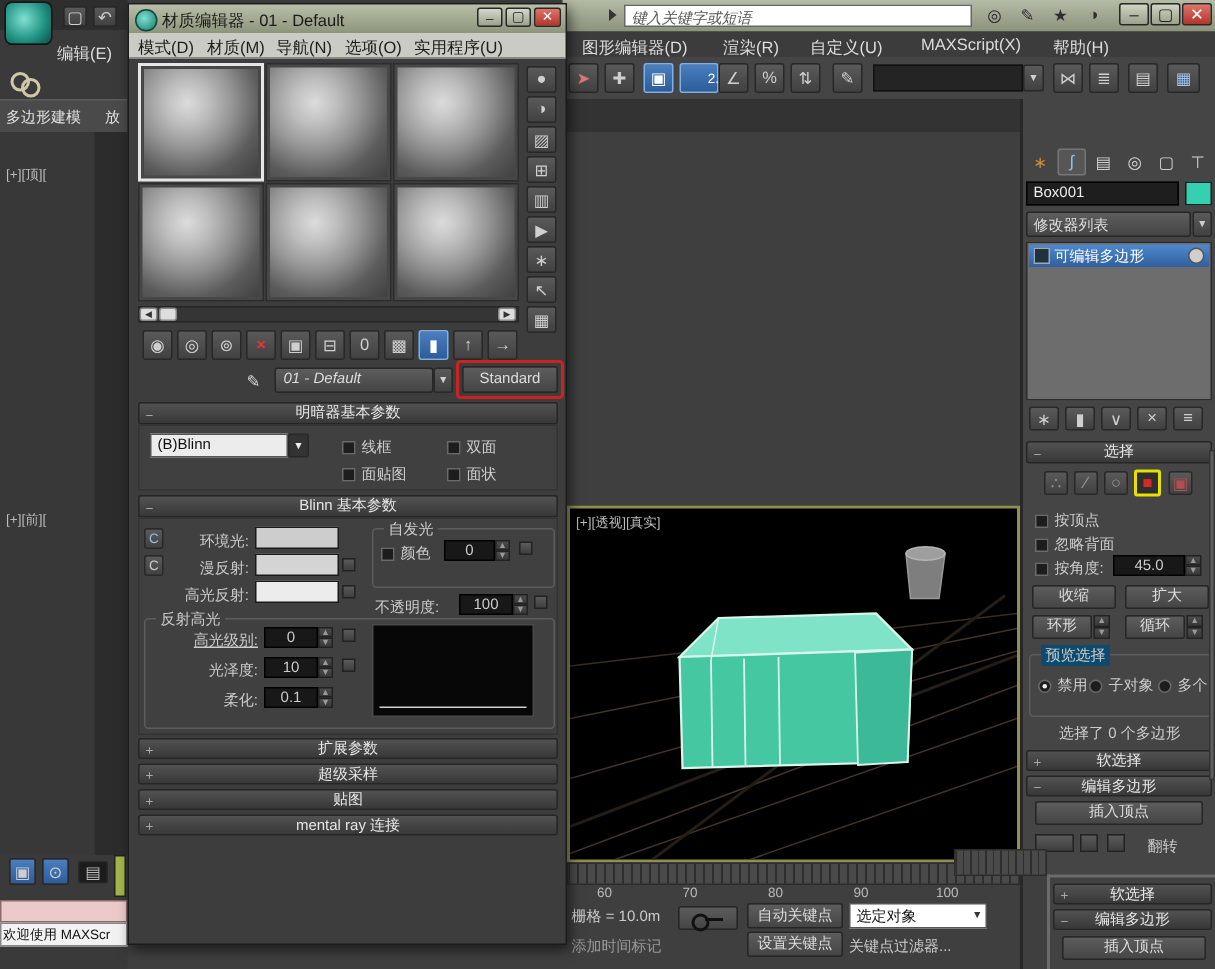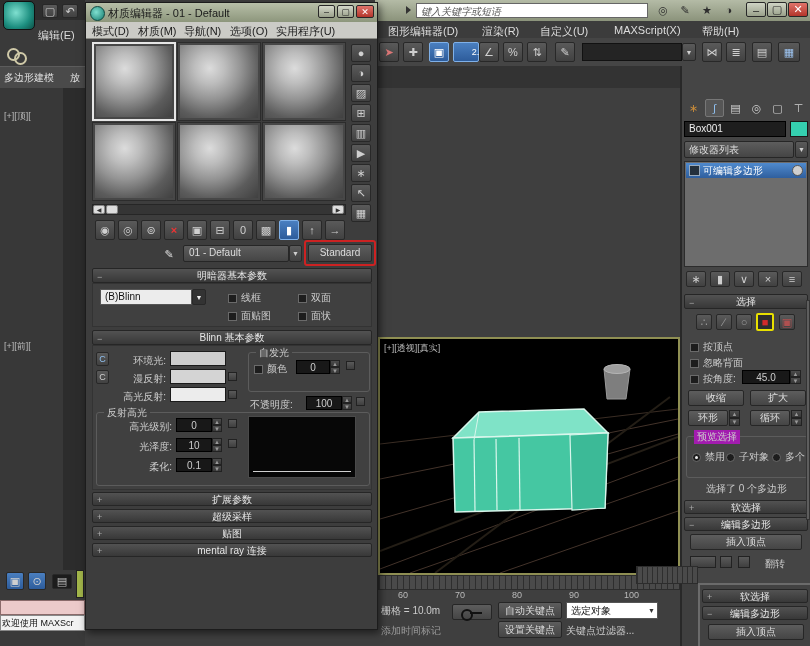--- a/index.html
+++ b/index.html
@@ -202,21 +202,21 @@
   <div class="abs btn" style="left:750px;top:390px;width:56px;height:16px;line-height:14px;font-size:10px;">扩大</div>
 
   <div class="abs btn" style="left:688px;top:410px;width:40px;height:16px;line-height:14px;font-size:10px;">环形</div>
   <div class="abs ud" style="left:729px;top:410px;width:11px;height:8px;">▲</div>
   <div class="abs ud" style="left:729px;top:418px;width:11px;height:8px;">▼</div>
   <div class="abs btn" style="left:750px;top:410px;width:40px;height:16px;line-height:14px;font-size:10px;">循环</div>
   <div class="abs ud" style="left:791px;top:410px;width:11px;height:8px;">▲</div>
   <div class="abs ud" style="left:791px;top:418px;width:11px;height:8px;">▼</div>
 
   <div class="abs" style="left:686px;top:436px;width:120px;height:40px;border:1px solid #5c5c5c;border-radius:3px;"></div>
-  <div class="abs lbl10" style="left:694px;top:430px;background:#a21caf;padding:0 3px;">预览选择</div>
+  <div class="abs lbl10" style="left:694px;top:430px;background:#0c4a6e;padding:0 3px;">预览选择</div>
   <div class="abs lbl10" style="left:692px;top:450px;"><span class="radio on"></span><span>禁用</span></div>
   <div class="abs lbl10" style="left:726px;top:450px;"><span class="radio"></span><span>子对象</span></div>
   <div class="abs lbl10" style="left:772px;top:450px;"><span class="radio"></span><span>多个</span></div>
   <div class="abs lbl10" style="left:706px;top:482px;">选择了 0 个多边形</div>
 
   <div class="abs roll" style="left:684px;top:500px;width:124px;height:14px;line-height:13px;">
     <span class="pm">+</span><span>软选择</span>
   </div>
   <div class="abs roll" style="left:684px;top:517px;width:124px;height:14px;line-height:13px;">
     <span class="pm">−</span><span>编辑多边形</span>
@@ -294,21 +294,21 @@
   <div class="abs ico" style="left:187px;top:220px;width:20px;height:20px;">▣</div>
   <div class="abs ico" style="left:210px;top:220px;width:20px;height:20px;">⊟</div>
   <div class="abs ico" style="left:233px;top:220px;width:20px;height:20px;">0</div>
   <div class="abs ico" style="left:256px;top:220px;width:20px;height:20px;">▩</div>
   <div class="abs ico blue" style="left:279px;top:220px;width:20px;height:20px;">▮</div>
   <div class="abs ico" style="left:302px;top:220px;width:20px;height:20px;">↑</div>
   <div class="abs ico" style="left:325px;top:220px;width:20px;height:20px;">→</div>
 
   <div class="abs ico" style="left:160px;top:246px;width:18px;height:17px;background:transparent;border:none;color:#ddd;">✎</div>
   <div class="abs btn" style="left:183px;top:245px;width:106px;height:17px;text-align:left;">
-    <span style="display:block;margin:1px 0 0 5px;font-size:10px;">01 - Default</span>
+    <span style="display:block;margin:1px 0 0 5px;font-size:10px;font-style:italic;">01 - Default</span>
   </div>
   <div class="abs ico" style="left:289px;top:245px;width:13px;height:17px;font-size:7px;">▼</div>
   <div class="abs" style="left:304px;top:240px;width:72px;height:26px;border:2px solid #cc2222;border-radius:3px;box-sizing:border-box;"></div>
   <div class="abs btn" style="left:308px;top:244px;width:64px;height:18px;line-height:16px;font-size:10px;">Standard</div>
 
   <div class="abs roll" style="left:92px;top:268px;width:280px;height:15px;line-height:14px;">
     <span class="pm">−</span><span>明暗器基本参数</span>
   </div>
   <div class="abs" style="left:92px;top:283px;width:280px;height:44px;background:#404040;border:1px solid #333;box-sizing:border-box;"></div>
   <div class="abs" style="left:100px;top:289px;width:92px;height:16px;background:#ececec;border:1px solid #555;box-sizing:border-box;">
@@ -345,21 +345,21 @@
   <div class="abs mini" style="left:346px;top:361px;width:9px;height:9px;"></div>
 
   <div class="abs lbl10" style="left:250px;top:398px;">不透明度:</div>
   <div class="abs spinval" style="left:306px;top:396px;width:36px;height:14px;">100</div>
   <div class="abs ud" style="left:342px;top:396px;width:10px;height:7px;">▲</div>
   <div class="abs ud" style="left:342px;top:403px;width:10px;height:7px;">▼</div>
   <div class="abs mini" style="left:356px;top:397px;width:9px;height:9px;"></div>
 
   <div class="abs" style="left:96px;top:412px;width:272px;height:72px;border:1px solid #5c5c5c;border-radius:3px;"></div>
   <div class="abs lbl10" style="left:104px;top:406px;background:#404040;padding:0 3px;">反射高光</div>
-  <div class="abs lbl10" style="left:106px;top:420px;width:66px;text-align:right;">高光级别:</div>
+  <div class="abs lbl10" style="left:106px;top:420px;width:66px;text-align:right;text-decoration:underline;">高光级别:</div>
   <div class="abs spinval" style="left:176px;top:418px;width:36px;height:14px;">0</div>
   <div class="abs ud" style="left:212px;top:418px;width:10px;height:7px;">▲</div>
   <div class="abs ud" style="left:212px;top:425px;width:10px;height:7px;">▼</div>
   <div class="abs mini" style="left:228px;top:419px;width:9px;height:9px;"></div>
   <div class="abs lbl10" style="left:106px;top:440px;width:66px;text-align:right;">光泽度:</div>
   <div class="abs spinval" style="left:176px;top:438px;width:36px;height:14px;">10</div>
   <div class="abs ud" style="left:212px;top:438px;width:10px;height:7px;">▲</div>
   <div class="abs ud" style="left:212px;top:445px;width:10px;height:7px;">▼</div>
   <div class="abs mini" style="left:228px;top:439px;width:9px;height:9px;"></div>
   <div class="abs lbl10" style="left:106px;top:460px;width:66px;text-align:right;">柔化:</div>

